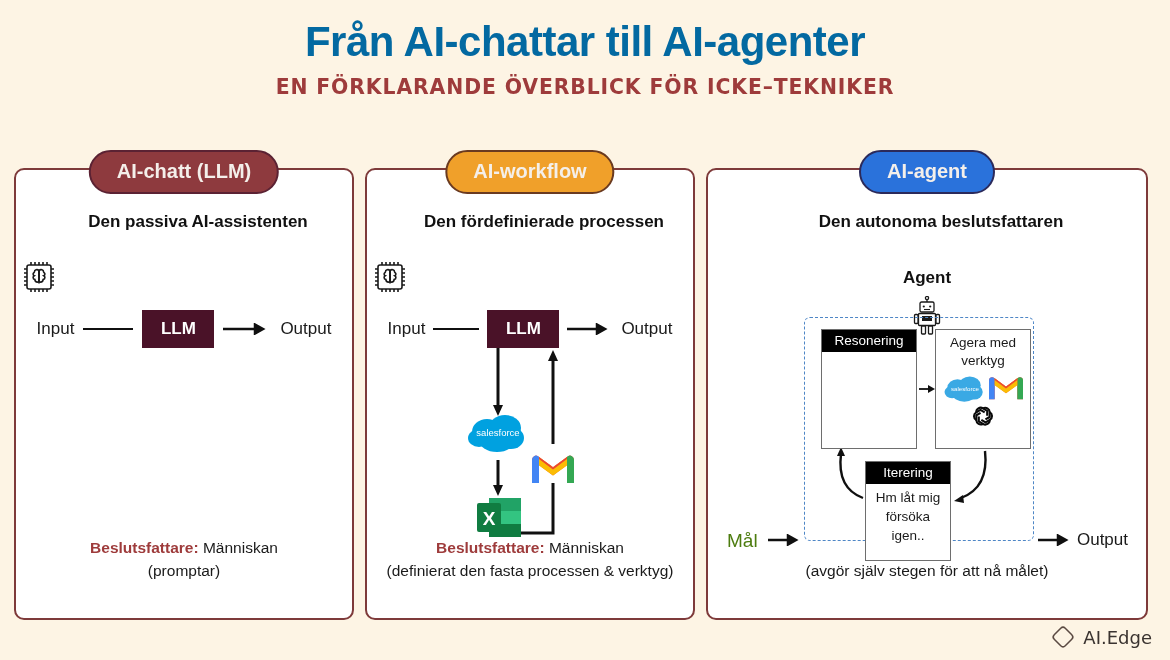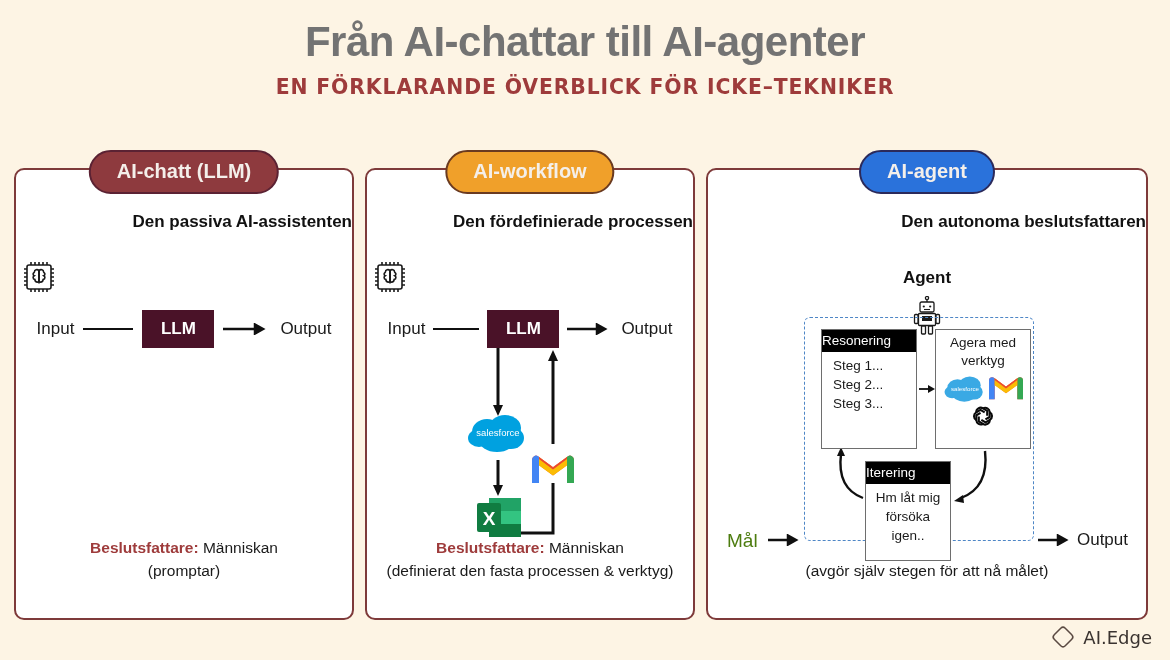--- a/index.html
+++ b/index.html
@@ -7,21 +7,21 @@
     width: 1170px; height: 660px;
     background: #FDF4E4;
     font-family: "Liberation Sans", sans-serif;
     overflow: hidden;
   }
   .page { position: relative; width: 1170px; height: 660px; }
 
   
   .hdr { text-align: center; padding-top: 18px; }
   .hdr-title {
-    font-size: 42px; font-weight: 700; color: #737373;
+    font-size: 42px; font-weight: 700; color: #0369a1;
     letter-spacing: -0.5px; line-height: 1.15;
   }
   .hdr-sub {
     margin-top: 9px;
     font-size: 21px; font-weight: 700; color: #9E3B3B;
     letter-spacing: 0.9px;
     font-family: "DejaVu Sans", sans-serif;
     transform: scaleX(0.97);
   }
 
@@ -52,21 +52,21 @@
     font-size: 20px; font-weight: 700;
     white-space: nowrap;
     line-height: 1;
     margin-top: 7px;
   }
   .pill.red    { background: #8E3A3E; }
   .pill.orange { background: #F0A02A; border-color: #6A3A20; }
   .pill.blue   { background: #2A72DB; border-color: #2B2A5B; }
 
   .subtitle {
-    text-align: right;
+    text-align: center;
     margin-top: 42px;
     font-size: 17px; font-weight: 700; color: #111; padding-left: 28px;
   }
 
   .footer {
     position: absolute; left: 8px; right: 8px; bottom: 36px;
     text-align: center; font-size: 15.5px; color: #1A1A1A;
     line-height: 1.5;
   }
   .footer b { color: #9E3B3B; }
@@ -98,21 +98,21 @@
     border: 1.6px dashed #4E86C6;
     border-radius: 6px;
   }
   .minibox {
     position: absolute;
     border: 1.4px solid #6E6E6E;
     background: #fff;
   }
   .minihdr {
     background: #000; color: #fff;
-    font-size: 13.5px; text-align: left;
+    font-size: 13.5px; text-align: center;
     padding: 3px 0 4px;
   }
   .minibody {
     font-size: 13.5px; color: #1A1A1A;
     padding: 4px 0 3px; line-height: 1.42;
   }
   .bx-reason { left: 16px; top: 11px; width: 96px; height: 120px; }
   .bx-reason .minibody { padding-left: 11px; }
   .bx-tools  { left: 130px; top: 11px; width: 96px; height: 120px; }
   .bx-tools .lbl { font-size: 13.5px; text-align: center; padding: 4px 2px 2px; line-height: 1.3; color:#1A1A1A;}
@@ -332,25 +332,20 @@
             <path d="M130 71 l-7 -4 v8 z" fill="#101010" stroke="none"></path>
             <path d="M180 133 C 183 160, 172 174, 156 180" stroke-width="2.4"></path>
             <path d="M149 183 l9 -6 l1 8 z" fill="#101010" stroke="none"></path>
             <path d="M58 180 C 42 174, 33 160, 36 136" stroke-width="2.4"></path>
             <path d="M36 129 l-4 9 l8 0 z" fill="#101010" stroke="none"></path>
           </g>
         </svg>
 
         <div class="minibox bx-reason">
           <div class="minihdr">Resonering</div>
-          <div class="minibody">
-            <div>Steg 1...</div>
-            <div>Steg 2...</div>
-            <div>Steg 3...</div>
-          </div>
         </div>
 
         <div class="minibox bx-tools">
           <div class="lbl">
             <div>Agera med</div>
             <div>verktyg</div>
           </div>
           <div class="toolicons">
             <span>
               <svg width="44" height="30" viewBox="0 0 62 44">

